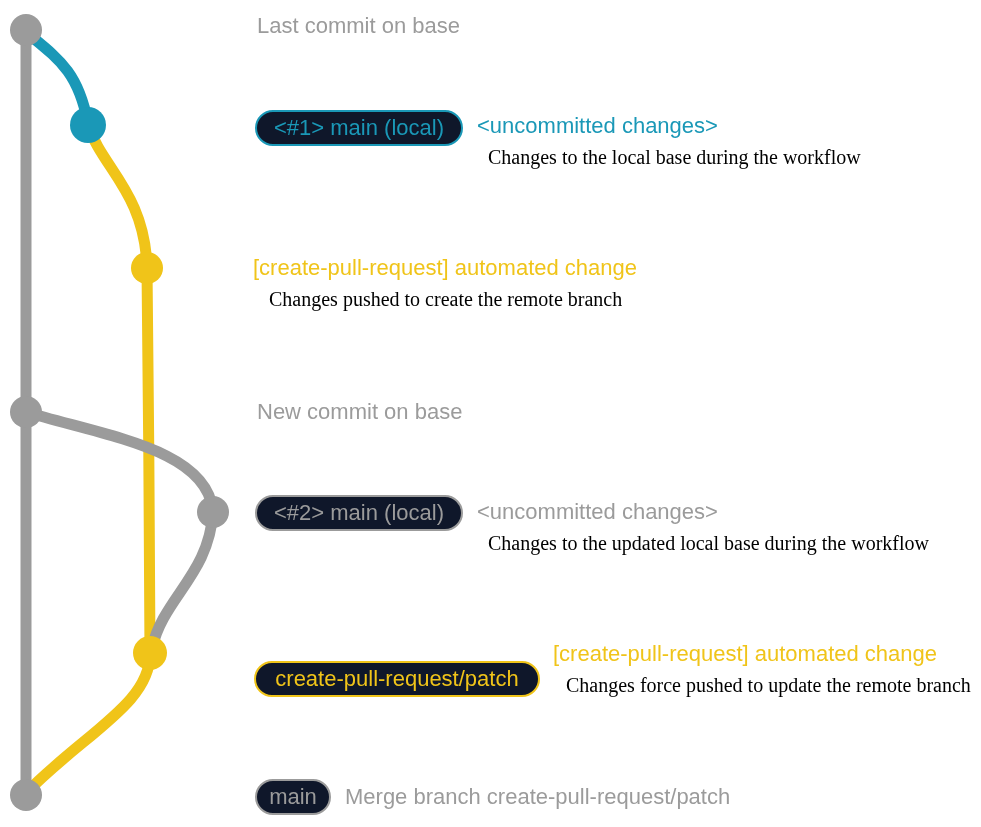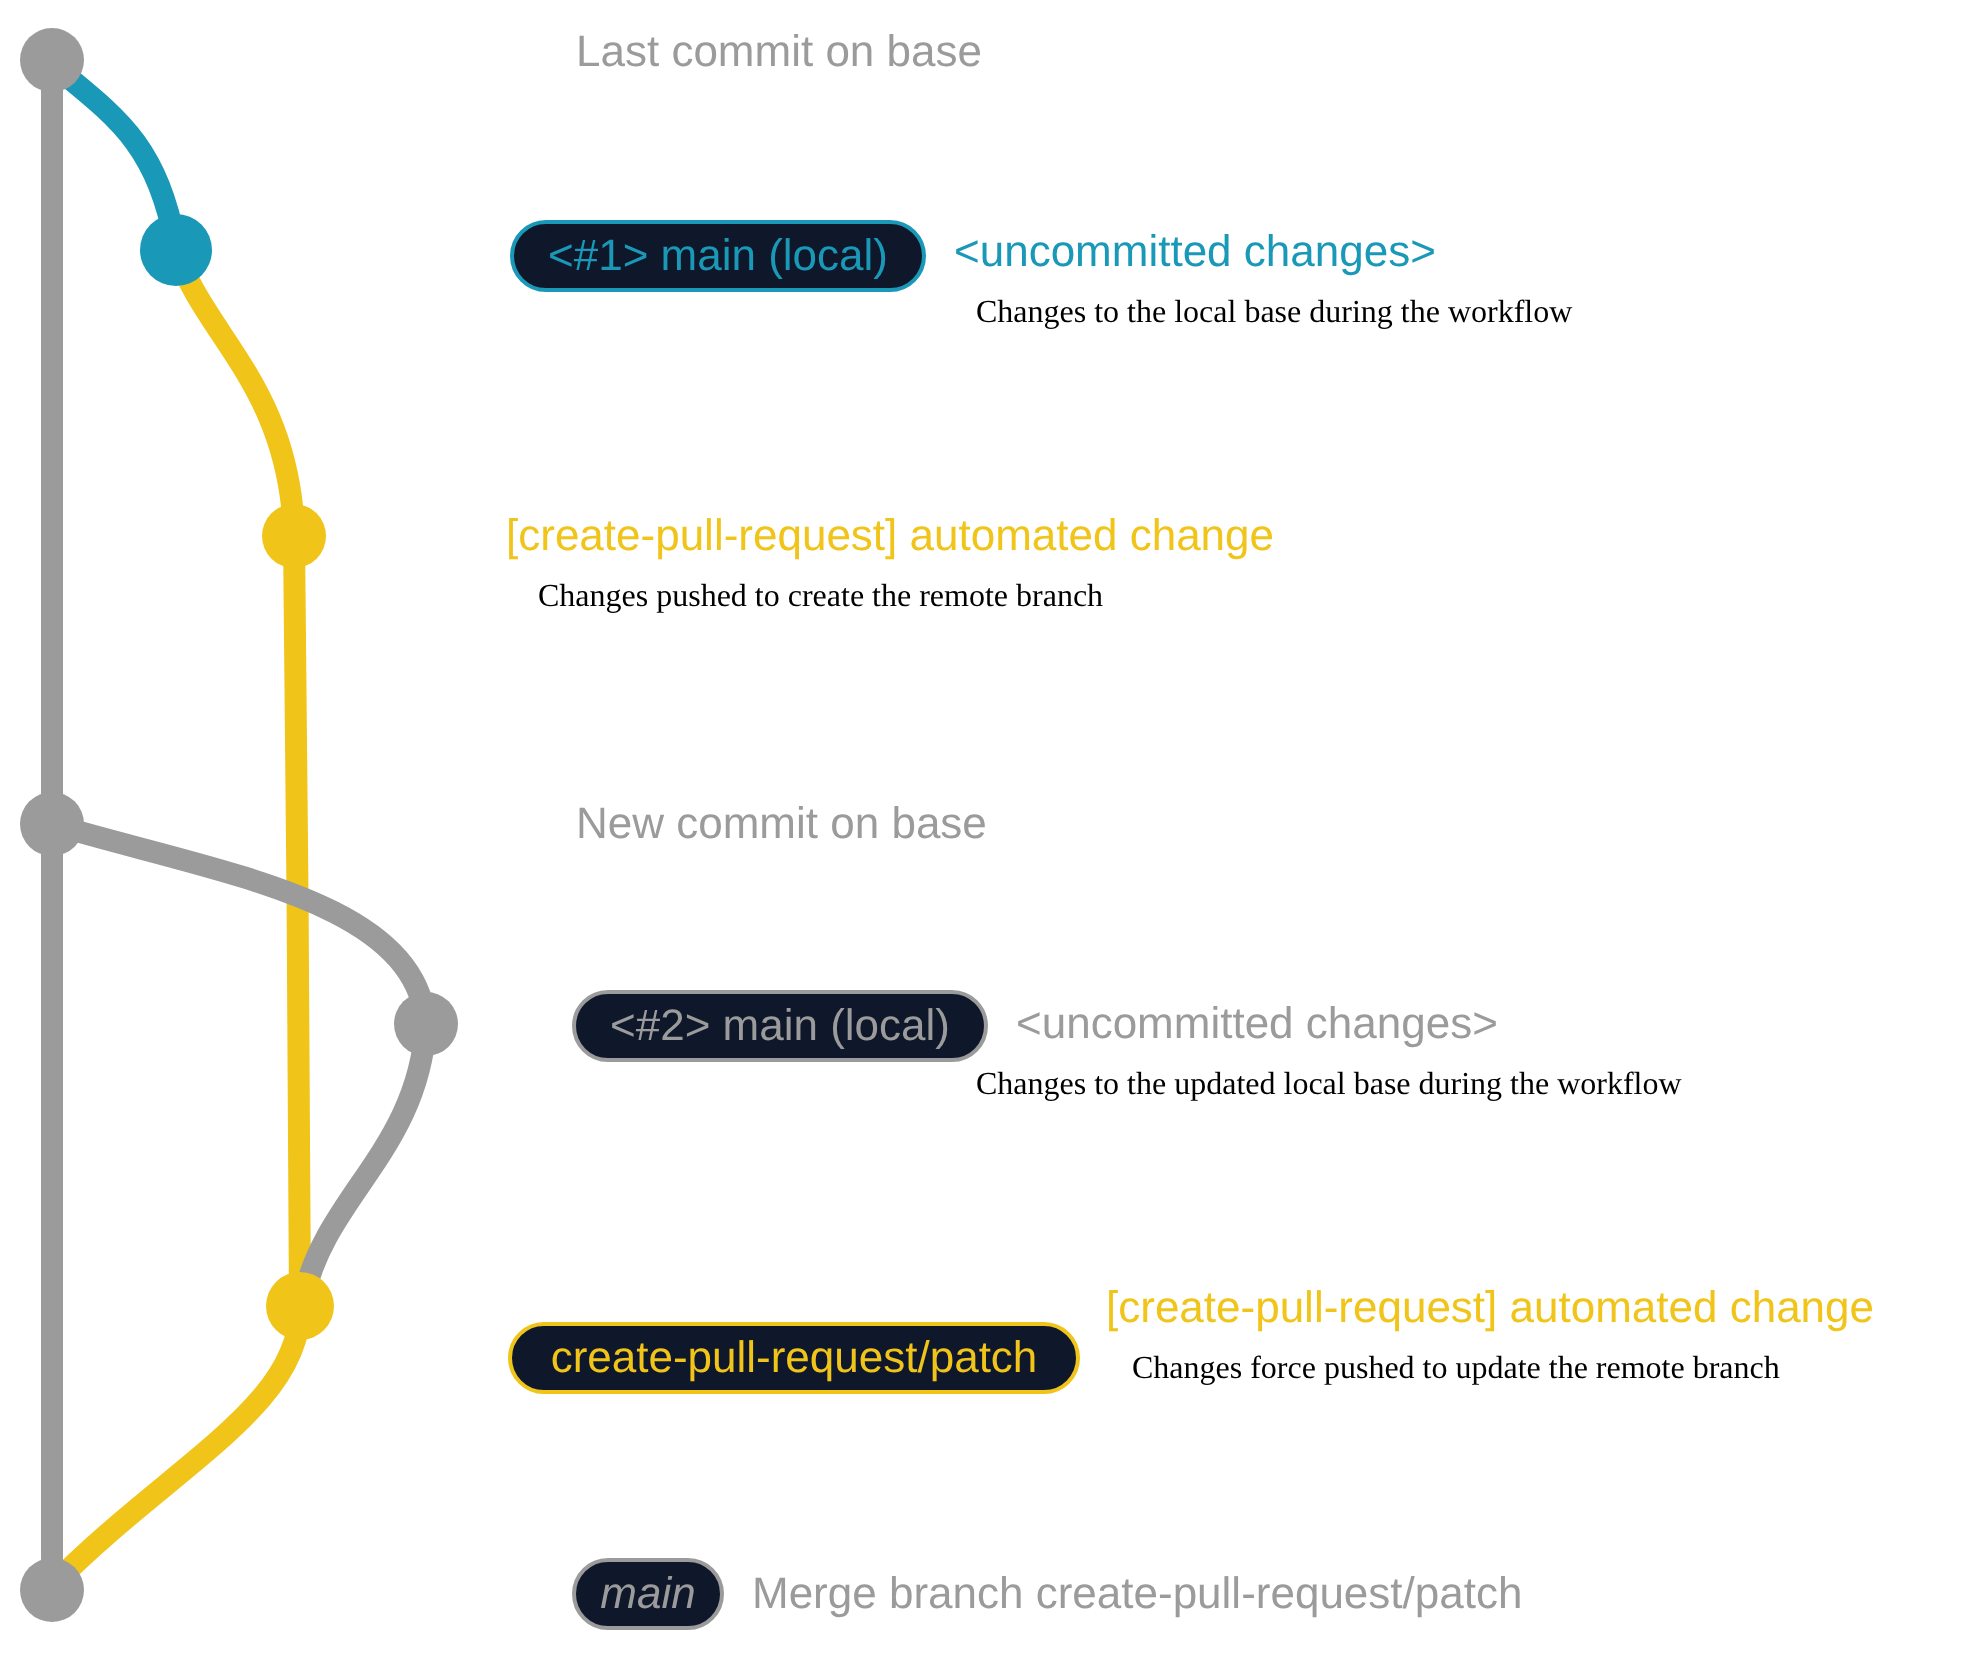--- a/index.html
+++ b/index.html
@@ -15,34 +15,34 @@
   .abs{position:absolute;}
 
   .sans-label{
     font-family:"Liberation Sans",sans-serif;
     font-size:22px;
     line-height:28px;
     white-space:nowrap;
   }
   .serif-caption{
     font-family:"Liberation Serif",serif;
-    font-size:16px;
+    font-size:20px;
     line-height:26px;
     color:var(--caption);
     white-space:nowrap;
   }
   .badge{
     display:flex;align-items:center;justify-content:center;
     border:2px solid;
     border-radius:18px;
     font-size:22px;
     white-space:nowrap;
     background:#0f172a;
   }
-  .c-gray{color:var(--gray);margin-left:31px;}
+  .c-gray{color:var(--gray);}
   .c-blue{color:var(--blue);}
   .c-yellow{color:var(--yellow);}
   .b-gray{border-color:var(--gray);}
   .b-blue{border-color:var(--blue);}
   .b-yellow{border-color:var(--yellow);margin-top:24px;}
 
   svg{display:block;}
 </style>
 </head>
 <body>
@@ -87,16 +87,16 @@
 </div>
 <div class="abs sans-label c-gray" style="left:477px;top:498px;">&lt;uncommitted changes&gt;</div>
 <div class="abs serif-caption" style="left:488px;top:530px;">Changes to the updated local base during the workflow</div>
 
 <div class="abs badge b-yellow c-yellow" style="left:254px;top:637px;width:286px;height:36px;">
   <span>create-pull-request/patch</span>
 </div>
 <div class="abs sans-label c-yellow" style="left:553px;top:640px;">[create-pull-request] automated change</div>
 <div class="abs serif-caption" style="left:566px;top:672px;">Changes force pushed to update the remote branch</div>
 
-<div class="abs badge b-gray c-gray" style="left:255px;top:779px;width:76px;height:36px;font-style:italic;">
+<div class="abs badge b-gray c-gray" style="left:255px;top:779px;width:76px;height:36px;">
   <span>main</span>
 </div>
 <div class="abs sans-label c-gray" style="left:345px;top:783px;">Merge branch create-pull-request/patch</div>
 
 </body></html>

